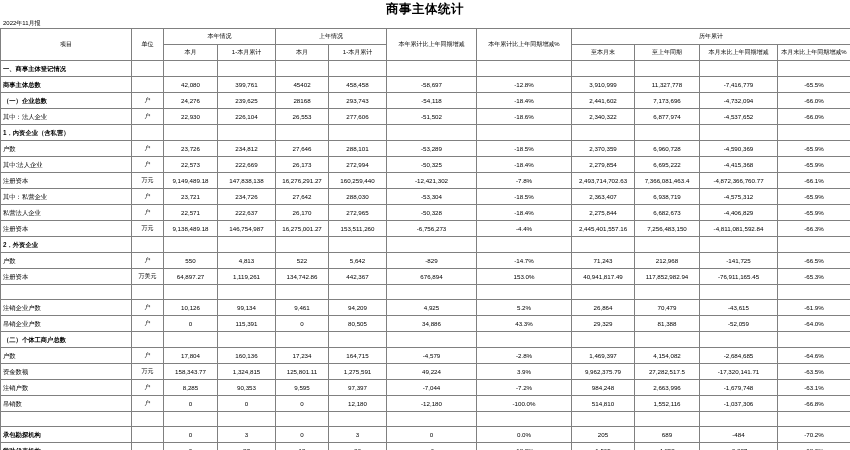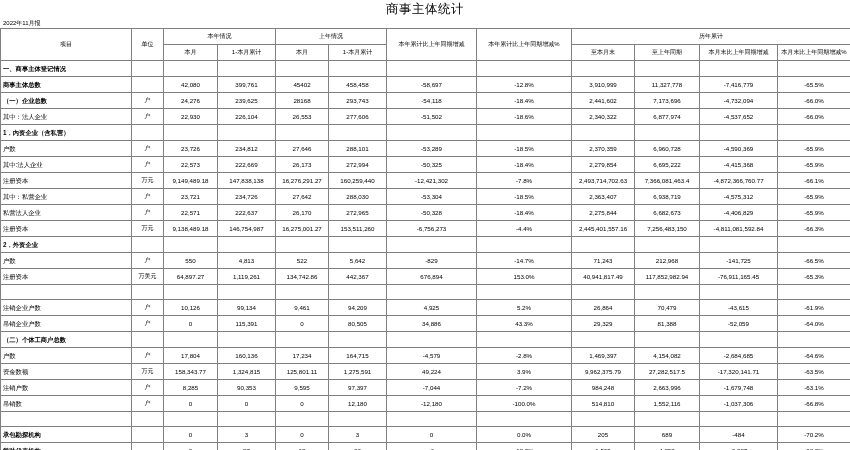--- a/index.html
+++ b/index.html
@@ -18,21 +18,21 @@
     width: 850px;
     height: 450px;
     position: relative;
     box-sizing: border-box;
   }
   .title-row {
     height: 18px;
     line-height: 18px;
     text-align: center;
     font-size: 12.5px;
-    font-weight: normal;
+    font-weight: bold;
     letter-spacing: 0.5px;
   }
   .subtitle-row {
     height: 10px;
     line-height: 10px;
     font-size: 6px;
     padding-left: 3px;
     color: #000;
   }
   table.grid {

